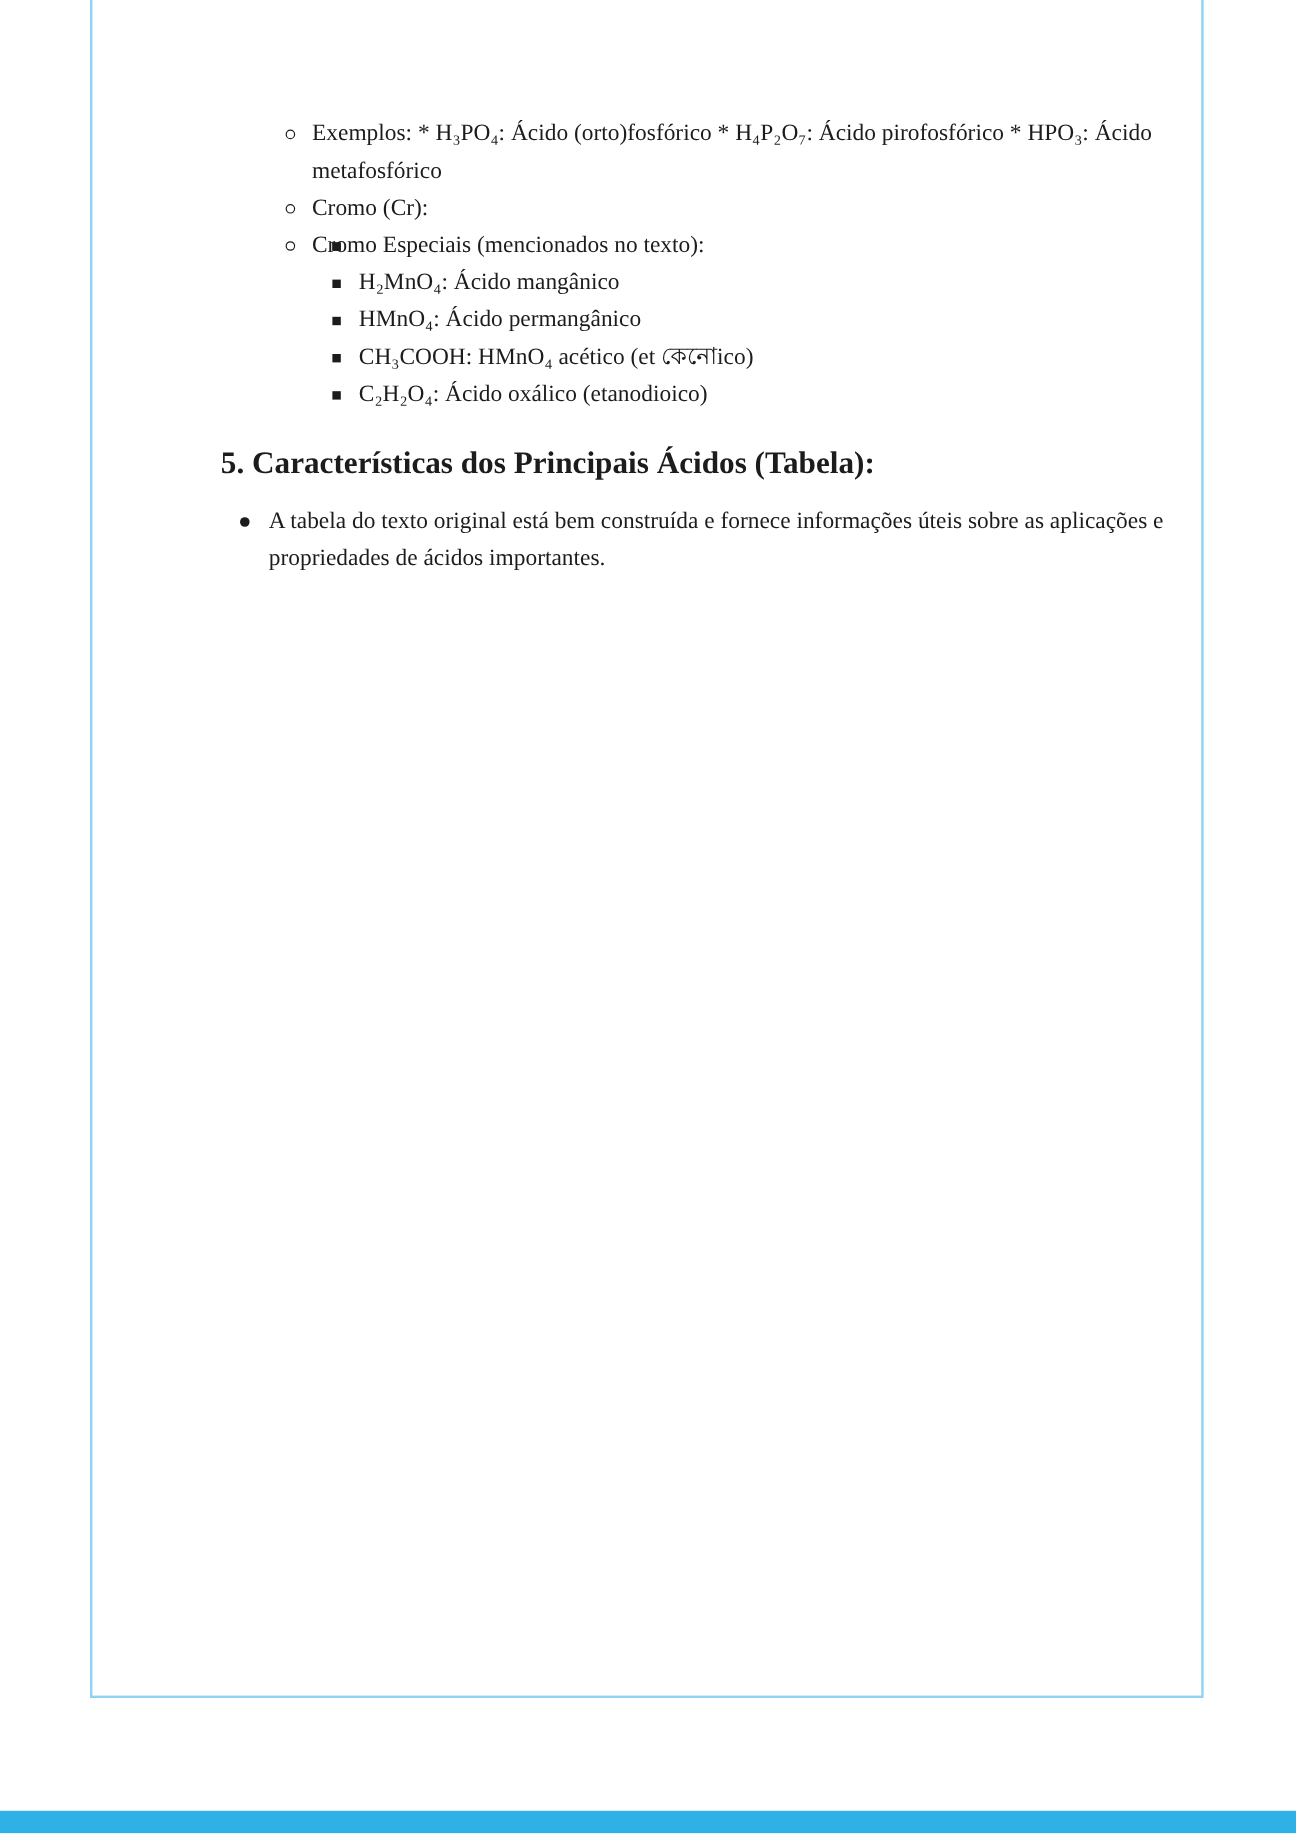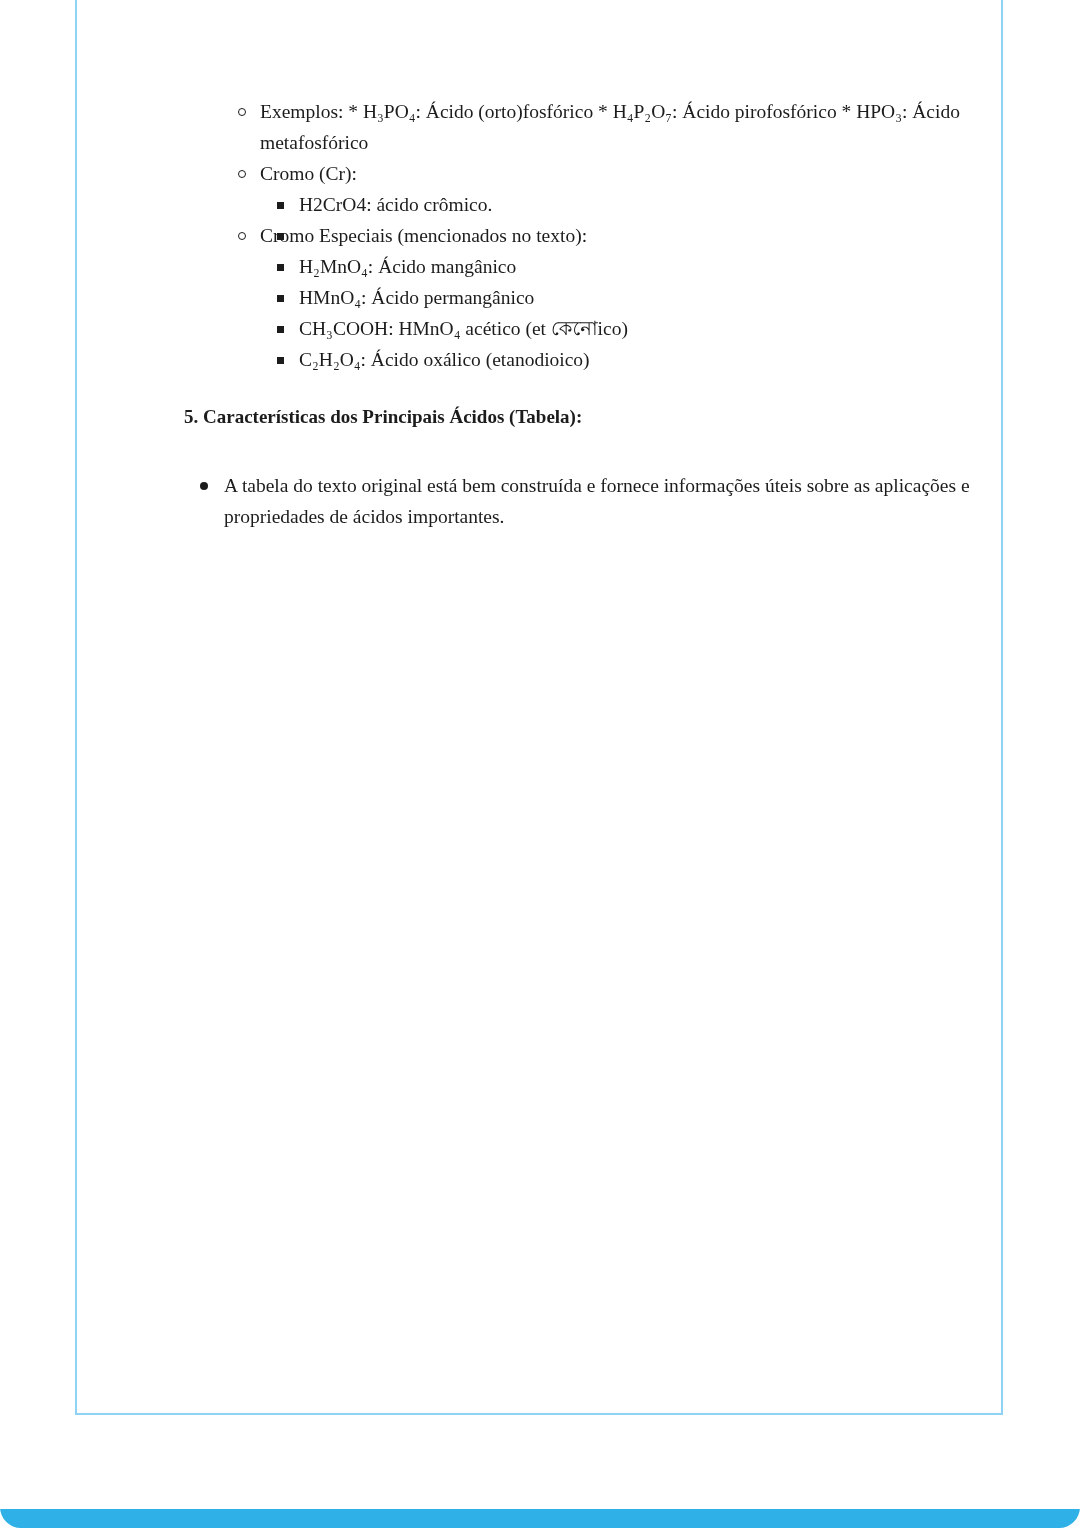--- a/index.html
+++ b/index.html
@@ -8,21 +8,20 @@
     background: #ffffff;
     font-family: "Liberation Serif", "DejaVu Serif", serif;
   }
   .page {
     position: relative;
     width: 1080px;
     height: 1528px;
     background: #ffffff;
     overflow: hidden;
     color: #1c1c1c;
-    border-radius: 21px;
   }
   .frame {
     position: absolute;
     left: 75px;
     top: -8px;
     width: 928px;
     height: 1423px;
     border: 2px solid #8fd2f3;
     background: #ffffff;
   }
@@ -57,27 +56,27 @@
     background: #1c1c1c;
     top: 13px;
   }
   .marker.disc {
     width: 8px; height: 8px;
     border-radius: 50%;
     background: #1c1c1c;
   }
   .section-heading {
     margin-top: 27px;
-    font-size: 19px;
+    font-size: 26px;
     font-weight: bold;
     line-height: 30px;
   }
   .closing-item {
     position: relative;
-    margin-top: 38px;
+    margin-top: 18px;
   }
   .closing-item .marker { left: 16px; }
   .closing-item .txt { margin-left: 40px; max-width: 760px; }
   .footer-bar {
     position: absolute;
     left: 0;
     top: 1509px;
     width: 1080px;
     height: 19px;
     background: #2fb1e8;
@@ -96,21 +95,20 @@
         <li class="lvl2">
           <span class="marker circle"></span>
           <span class="txt">Exemplos: * H₃PO₄: Ácido (orto)fosfórico * H₄P₂O₇: Ácido pirofosfórico * HPO₃: Ácido metafosfórico</span>
         </li>
         <li class="lvl2">
           <span class="marker circle"></span>
           <span class="txt">Cromo (Cr):</span>
         </li>
         <li class="lvl3">
           <span class="marker square"></span>
-          <span class="txt">H2CrO4: ácido crômico.</span>
         </li>
         <li class="lvl3">
           <span class="marker square"></span>
         </li>
         <li class="lvl2">
           <span class="marker circle"></span>
           <span class="txt">Cromo Especiais (mencionados no texto):</span>
         </li>
         <li class="lvl3">
           <span class="marker square"></span>

